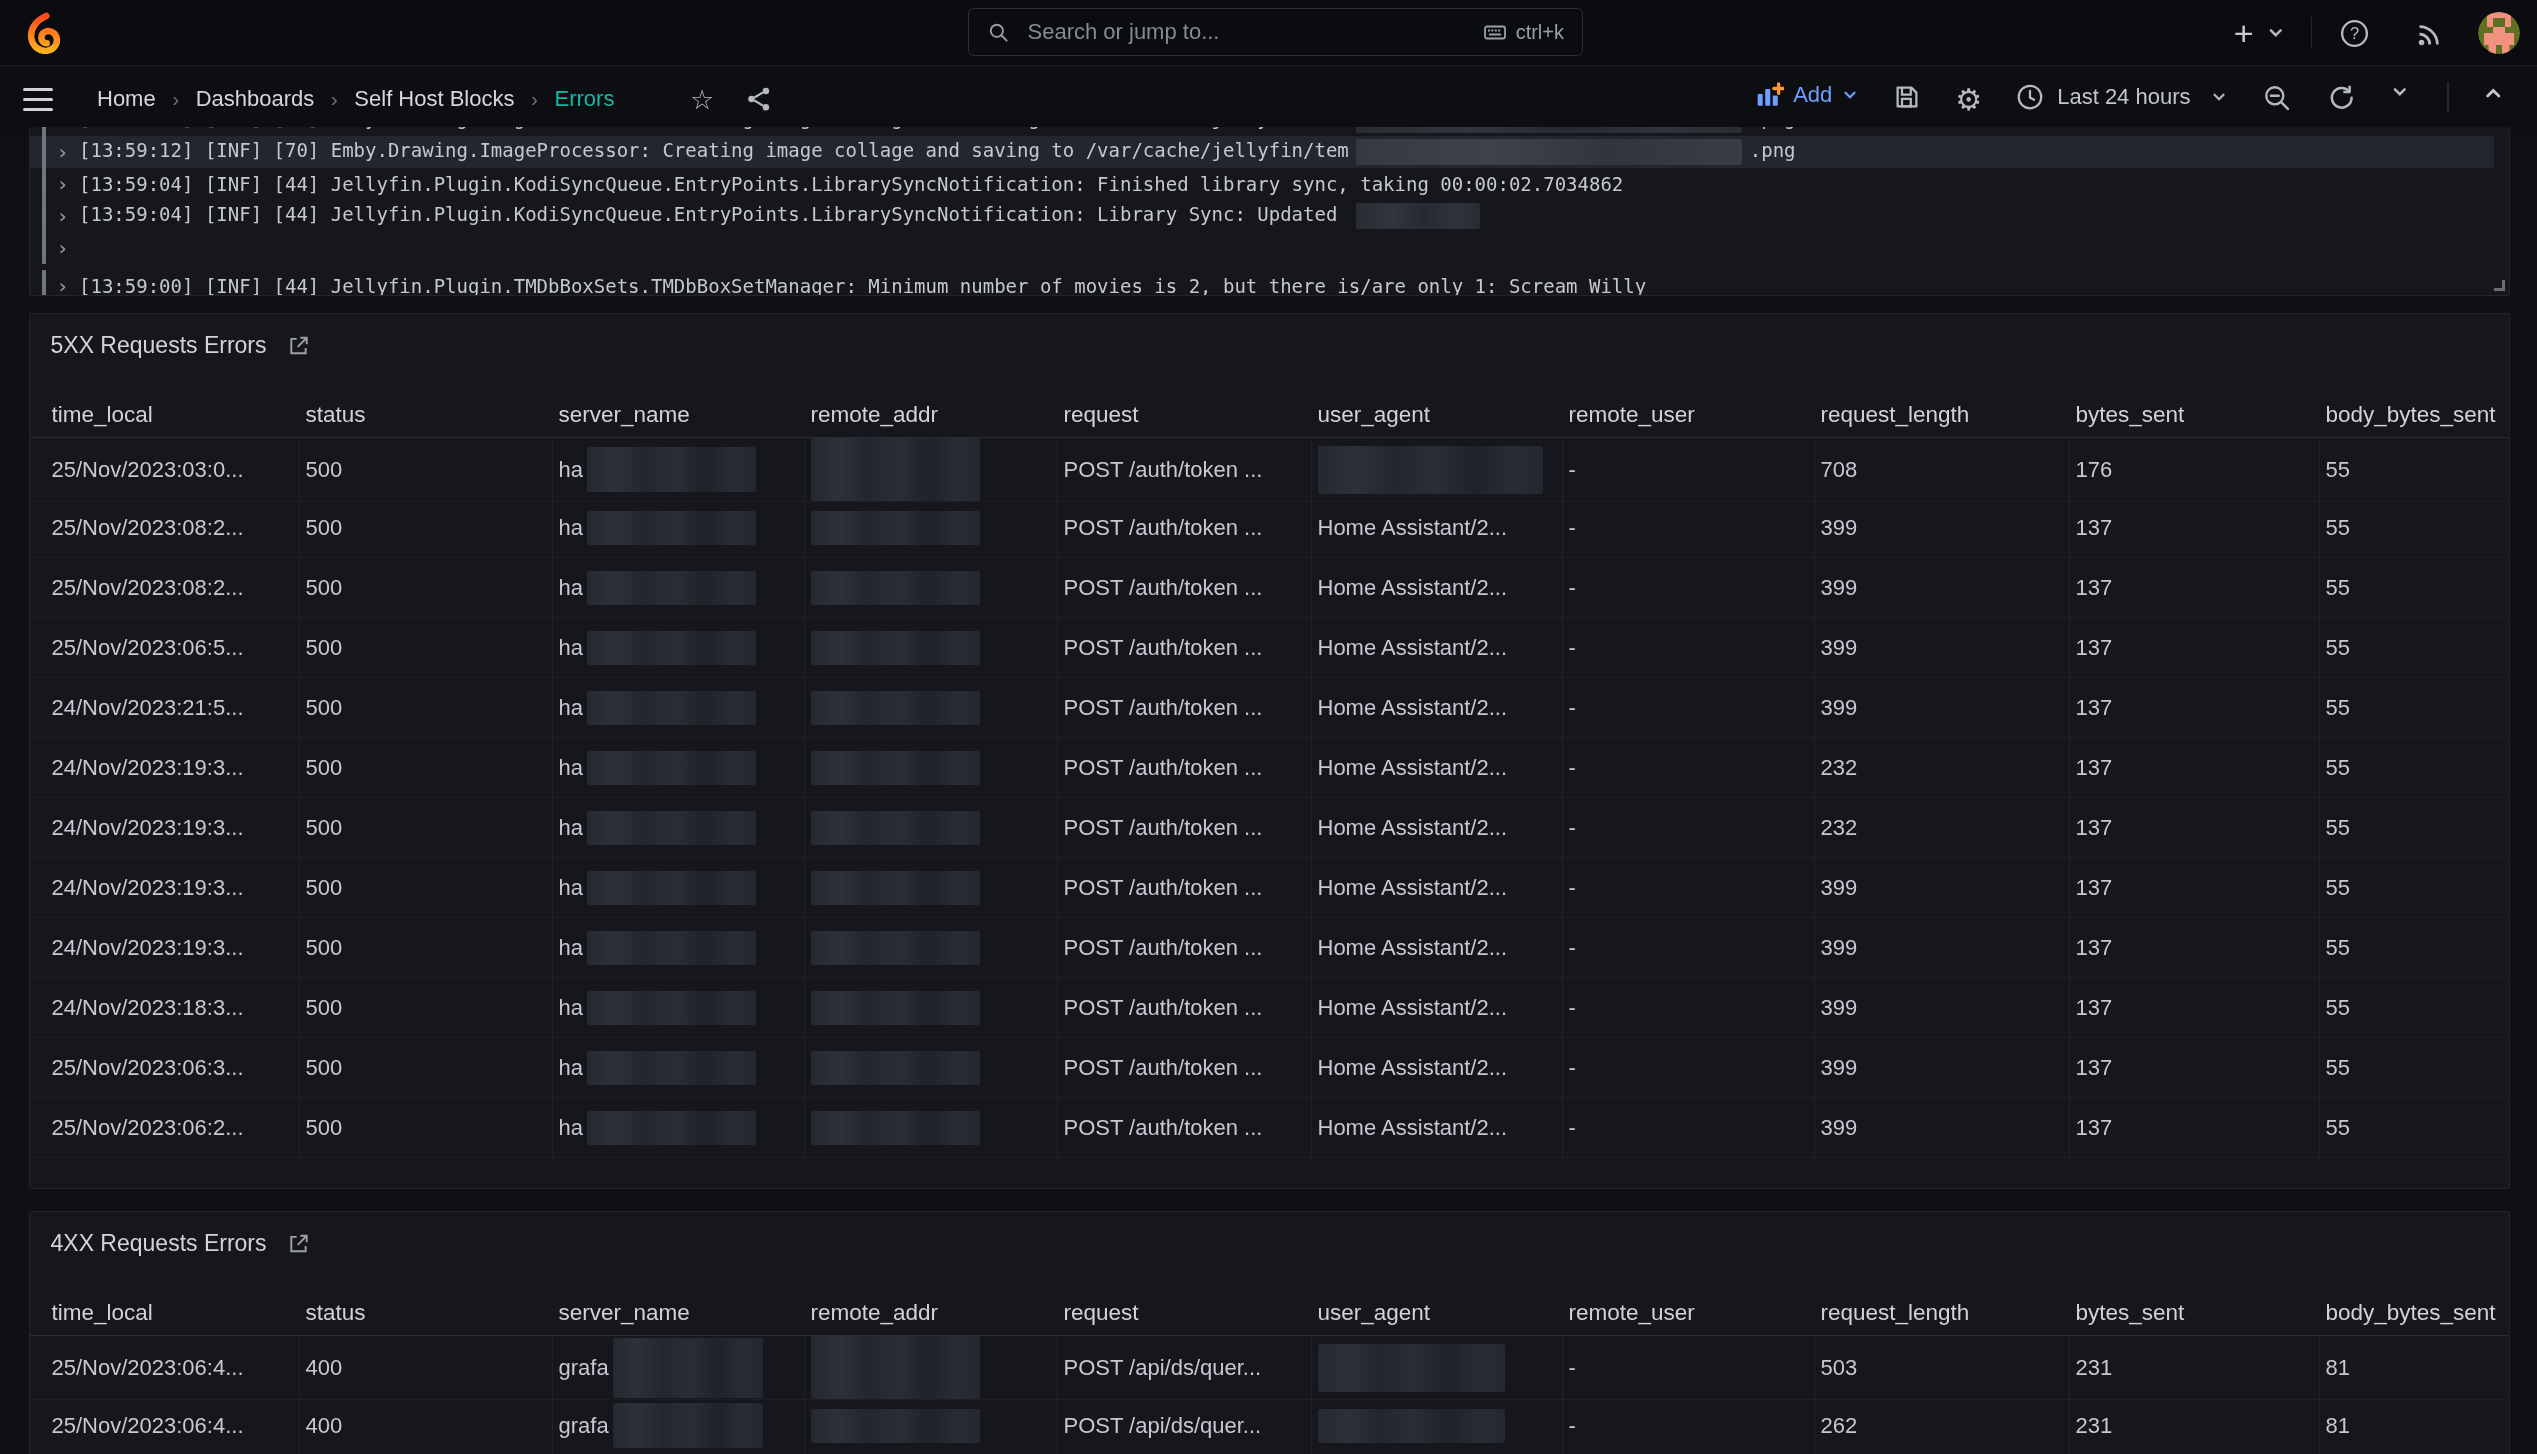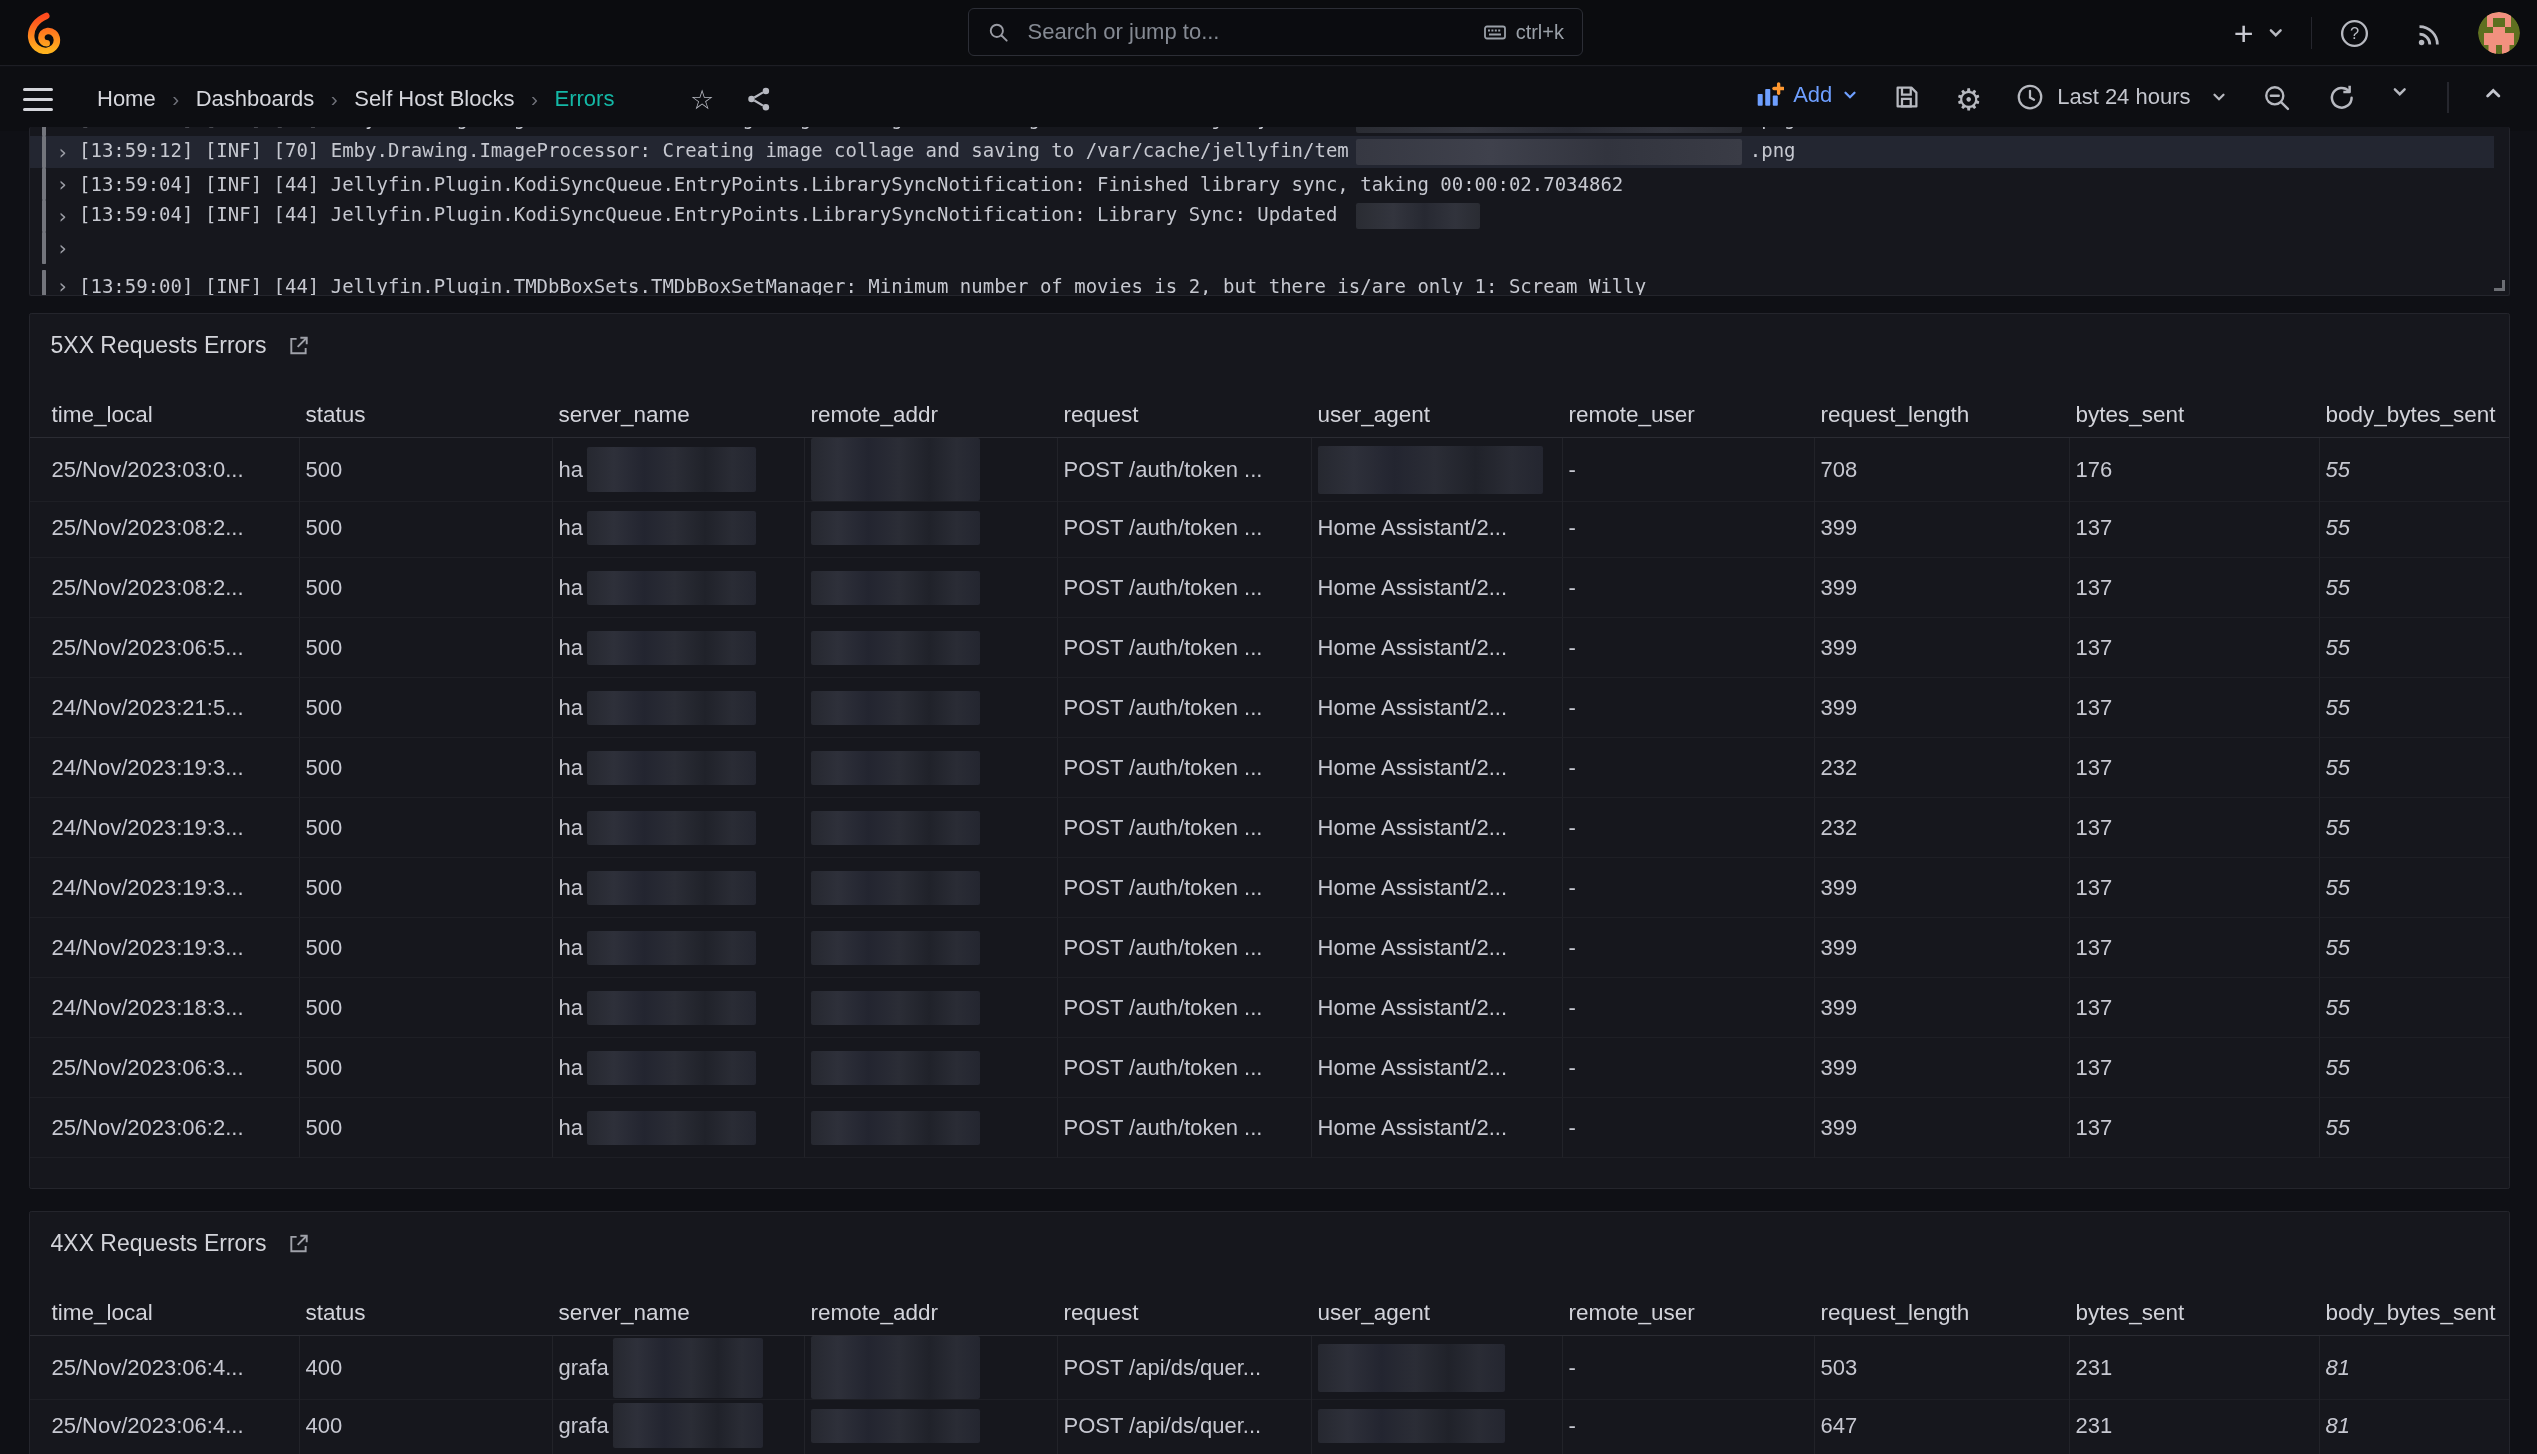--- a/index.html
+++ b/index.html
@@ -66,21 +66,21 @@
   .tbl{position:absolute;left:0;right:0;top:79px;}
   .tbl-head,.tr{display:grid;grid-template-columns:270px 253px 252px 253px 254px 251px 252px 255px 250px minmax(0,1fr);}
   .tbl-head{height:45px;border-bottom:1.5px solid #2b2c33;}
   .th{display:flex;align-items:center;padding-left:6px;font-size:22.5px;font-weight:500;color:#d2d3da;
       white-space:nowrap;overflow:hidden;cursor:pointer;}
   .th:first-child{padding-left:22px;}
   .tr{height:60px;}
   .td{display:flex;align-items:center;padding-left:6px;font-size:22px;color:#c7c8d1;
       border-right:1.5px solid #222329;border-bottom:1.5px solid #1e1f25;white-space:nowrap;overflow:visible;}
   .td:first-child{padding-left:22px;}
-  .td:last-child{border-right:none;font-style:italic;}
+  .td:last-child{border-right:none;}
 
   
   .redact{display:inline-block;vertical-align:middle;border-radius:2.2px;flex:none;}
   .redact-cell{height:34px;background:linear-gradient(90deg,#262830 0%,#2e303a 16%,#232530 34%,#2b2d36 52%,#20222a 70%,#2a2c35 86%,#242630 100%);}
   .redact-log{height:25.5px;margin:0 7.5px;background:linear-gradient(90deg,#2a2c33 0%,#33353e 30%,#272932 55%,#31333c 80%,#2a2c33 100%);}
   .redact-log.lite{background:linear-gradient(90deg,#363842 0%,#3f414c 35%,#32343e 65%,#3a3c46 100%);}
   .cell-text + .redact{margin-left:4.5px;}
 
   svg.i{display:block;}
 </style>
@@ -813,21 +813,21 @@
             <div class="td">
               <span class="cell-text">POST /api/ds/quer...</span>
             </div>
             <div class="td">
               <span class="redact redact-cell" style="width: 187px;"></span>
             </div>
             <div class="td">
               <span class="cell-text">-</span>
             </div>
             <div class="td">
-              <span class="cell-text">647</span>
+              <span class="cell-text">262</span>
             </div>
             <div class="td">
               <span class="cell-text">231</span>
             </div>
             <div class="td">
               <span class="cell-text">81</span>
             </div>
           </div>
         </div>
     </div>

